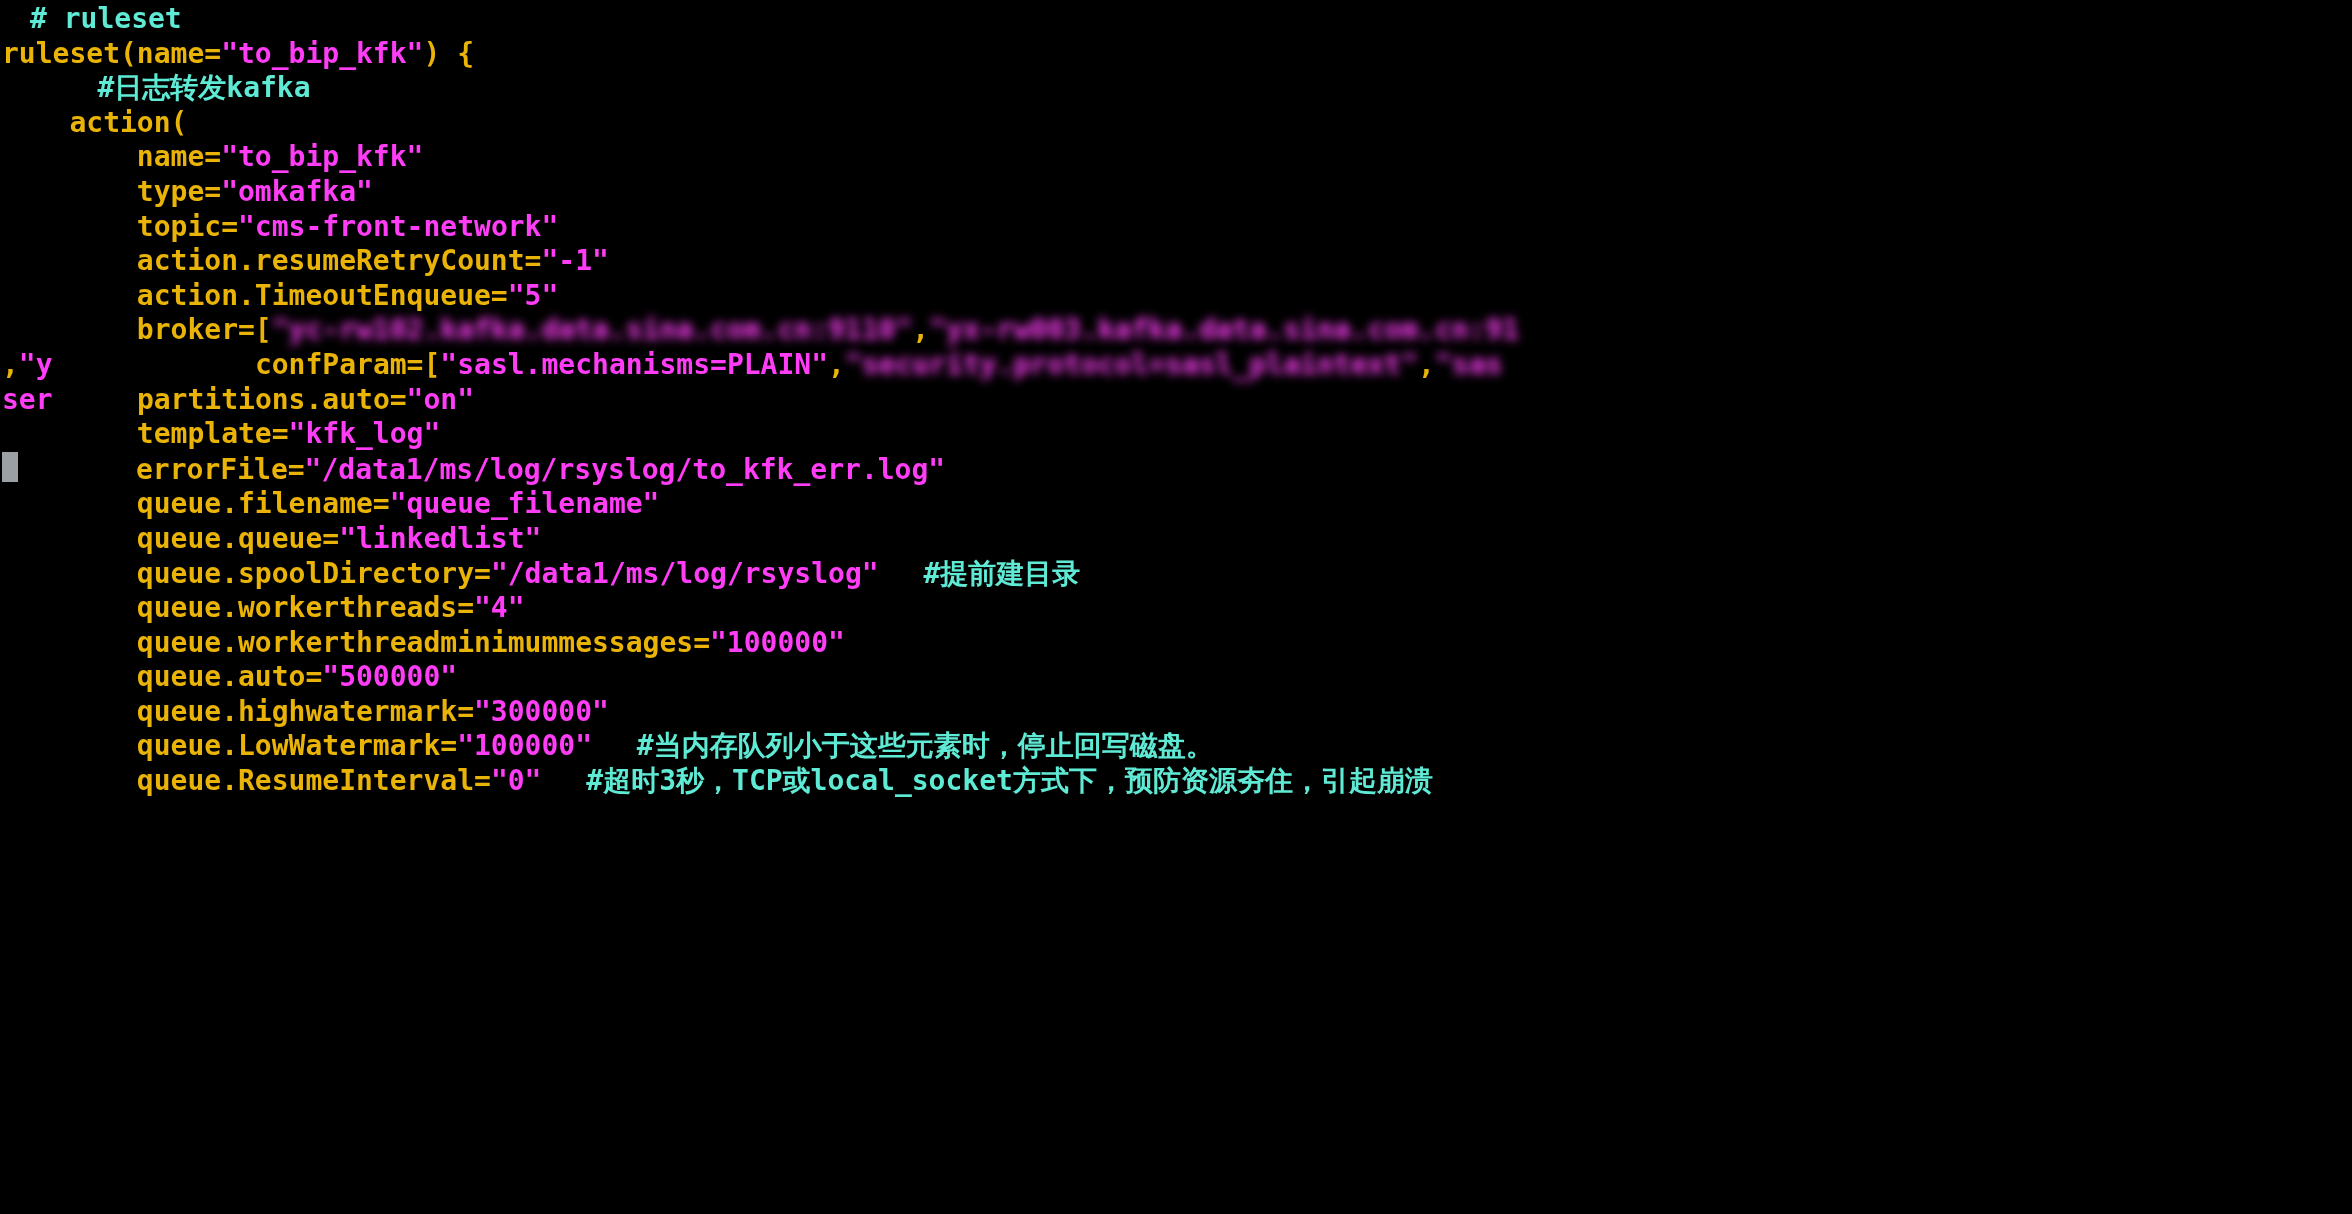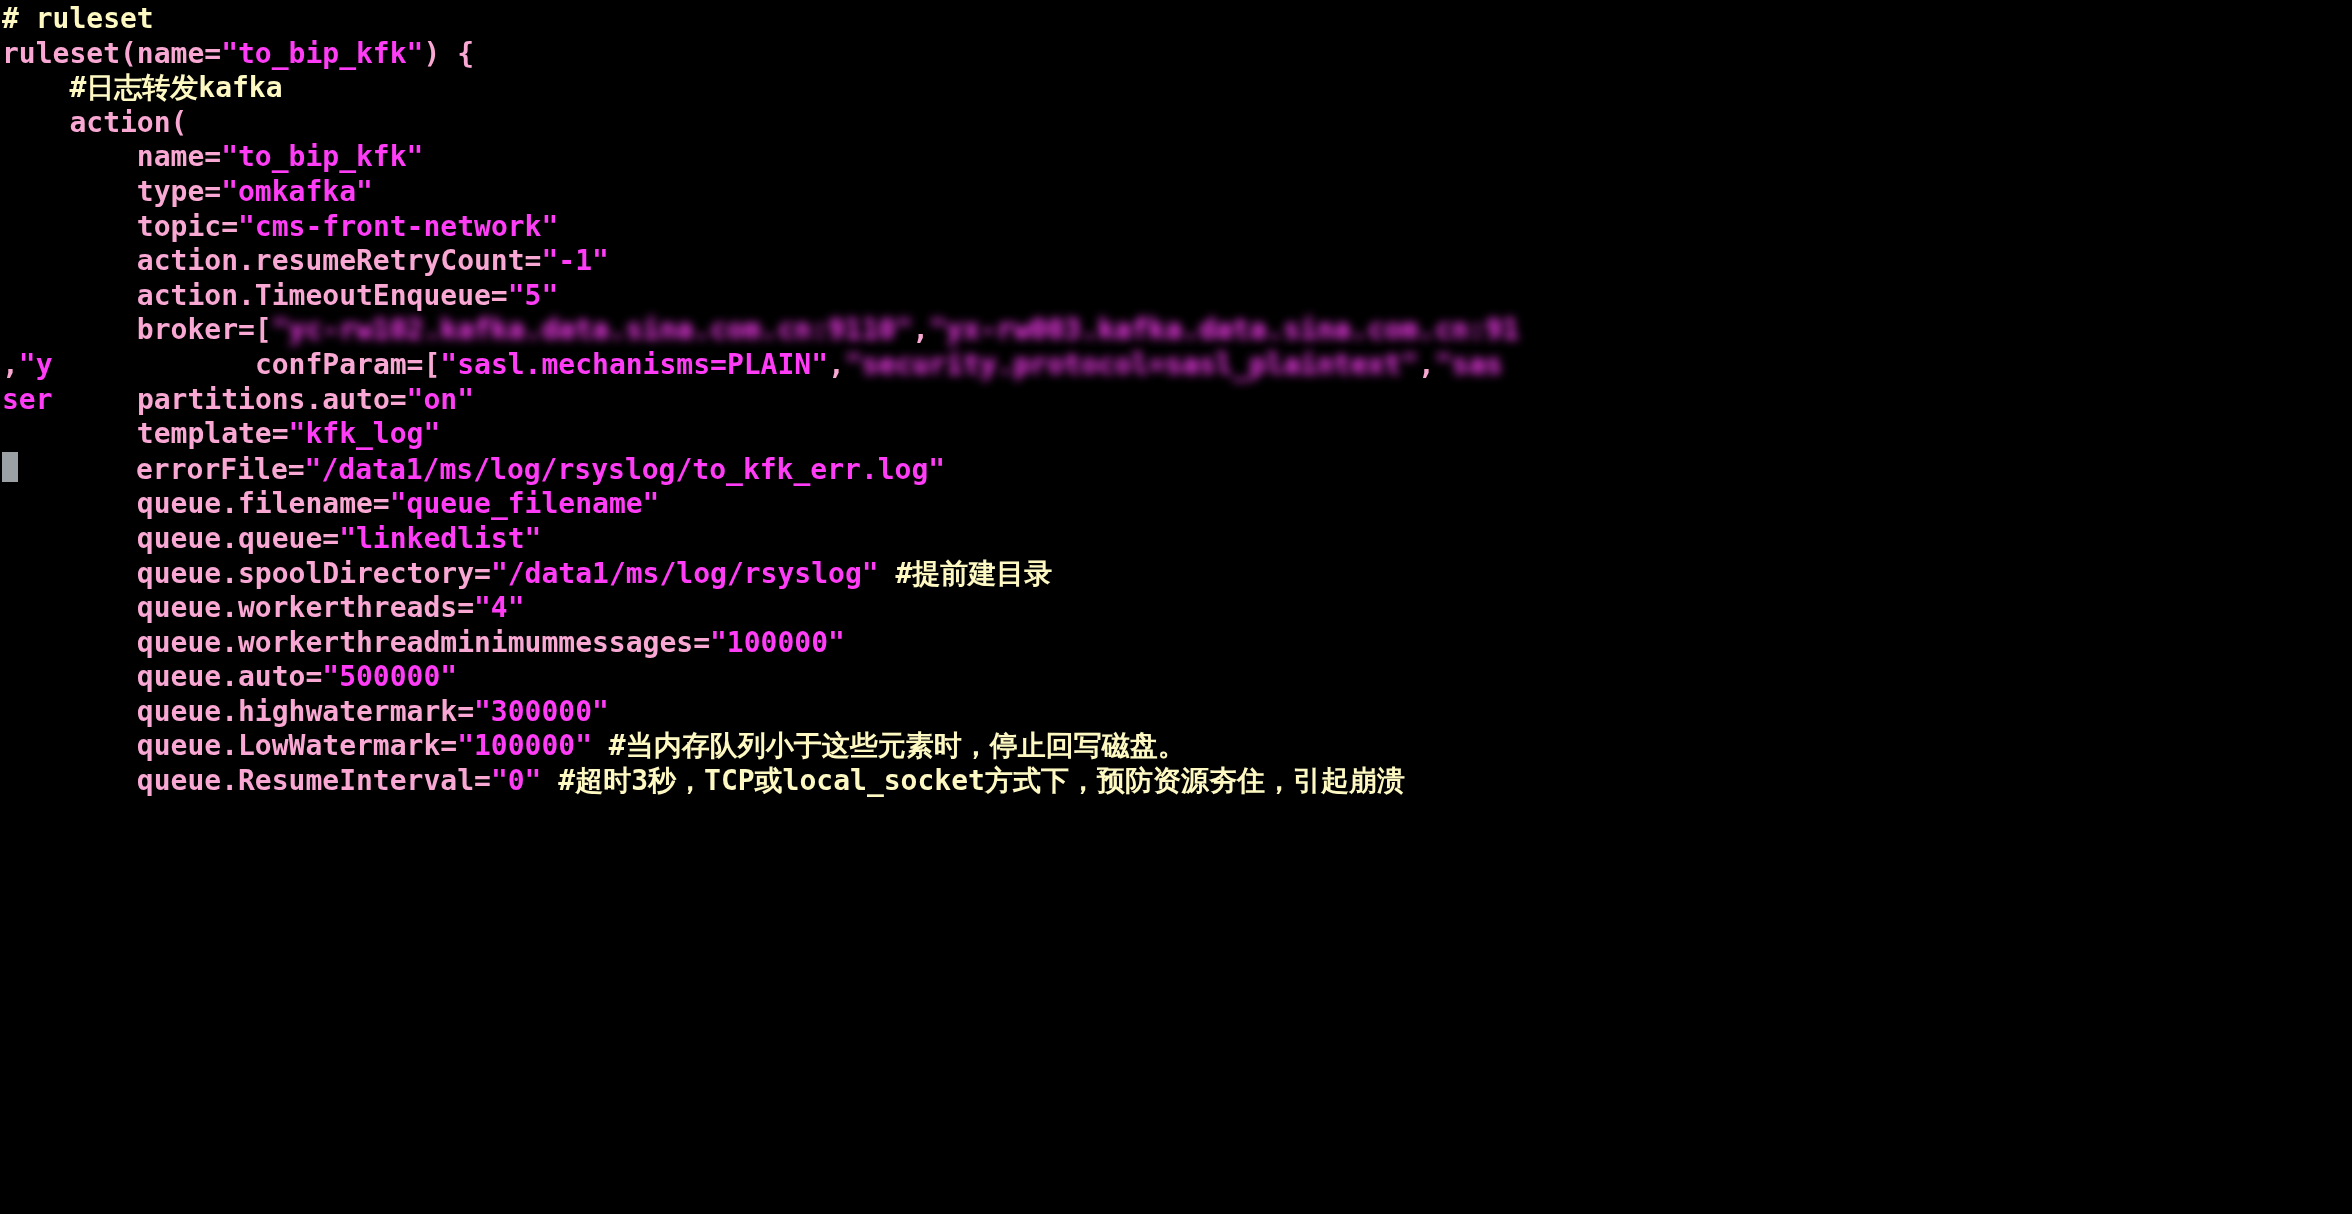--- a/index.html
+++ b/index.html
@@ -14,23 +14,23 @@
     margin:0;
     padding:2px 0 0 2px;
     font-family:"Menlo","Consolas","DejaVu Sans Mono","Courier New",monospace;
     font-size:28px;
     line-height:34.6px;
     font-weight:700;
     color:#ffffff;
     white-space:pre;
     letter-spacing:0px;
   }
-  .c{color:#fef9c3;}   
+  .c{color:#5eead4;margin-left:28px;}   
   .m{color:#ff3df7;}   
-  .w{color:#f9a8d4;}   
+  .w{color:#eab308;}   
   .blur{filter:blur(5px);}
   .cursor{
     display:inline-block;
     width:16px;
     height:30px;
     background:#9aa0a4;
     vertical-align:-3px;
   }
 </style>
 </head>

